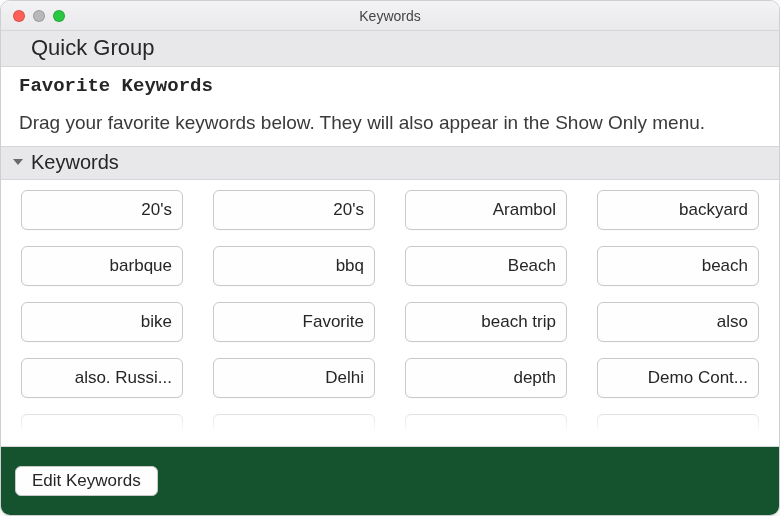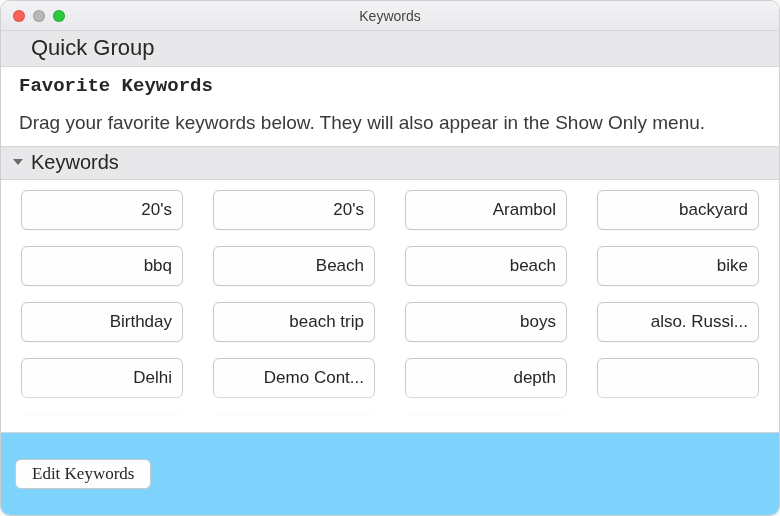--- a/index.html
+++ b/index.html
@@ -140,23 +140,22 @@
     position:absolute;
     left:0;right:0;bottom:0;
     height:46px;
     background:linear-gradient(rgba(255,255,255,0), #ffffff 70%);
     pointer-events:none;
   }
   
   .bottom-bar{
     flex:0 0 auto;
     border-top:1px solid var(--border);
-    background:#7dd3fc;
-    padding:26px 14px;
-    font-family:Liberation Serif, serif;
+    background:#14532d;
+    padding:19px 14px;
   }
   .edit-btn{
     height:30px;
     padding:0 16px;
     background:var(--btn-bg);
     border:1px solid var(--btn-border);
     border-radius:6px;
     font-size:17px;
     color:var(--text);
     font-family:inherit;
@@ -194,31 +193,32 @@
     </span>
     <span>Keywords</span>
   </div>
 
   <div class="keyword-scroll">
     <div class="keyword-grid" id="kw-grid">
         <button class="kw-btn">20's</button>
         <button class="kw-btn">20's</button>
         <button class="kw-btn">Arambol</button>
         <button class="kw-btn">backyard</button>
+        <button class="kw-btn">barbque</button>
         <button class="kw-btn">bbq</button>
         <button class="kw-btn">Beach</button>
         <button class="kw-btn">beach</button>
         <button class="kw-btn">bike</button>
-        <button class="kw-btn">Birthday</button>
+        <button class="kw-btn">Favorite</button>
         <button class="kw-btn">beach trip</button>
-        <button class="kw-btn">boys</button>
+        <button class="kw-btn">also</button>
         <button class="kw-btn">also. Russi...</button>
         <button class="kw-btn">Delhi</button>
+        <button class="kw-btn">depth</button>
         <button class="kw-btn">Demo Cont...</button>
-        <button class="kw-btn">depth</button>
         <button class="kw-btn"></button>
         <button class="kw-btn"></button>
         <button class="kw-btn"></button>
         <button class="kw-btn"></button>
       </div>
     <div class="row-cut"></div>
   </div>
 
   <div class="bottom-bar">
     <button class="edit-btn">Edit Keywords</button>

